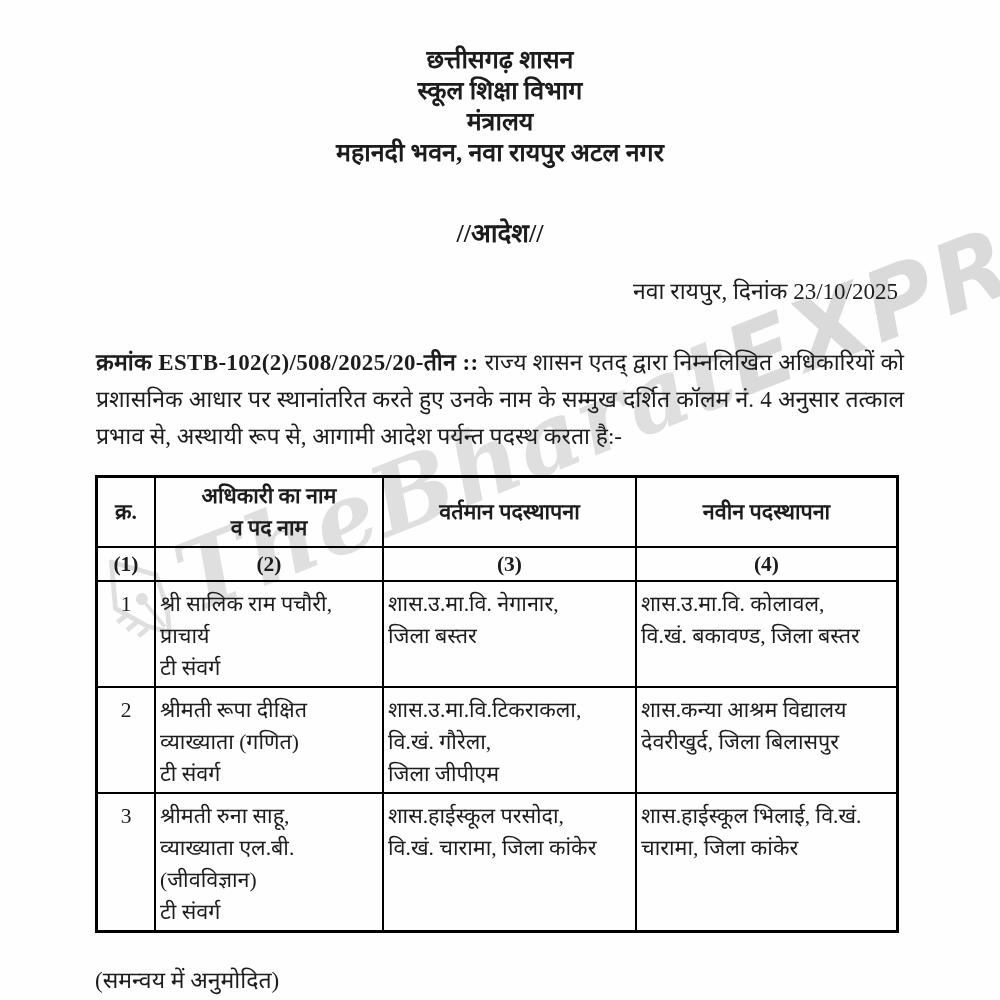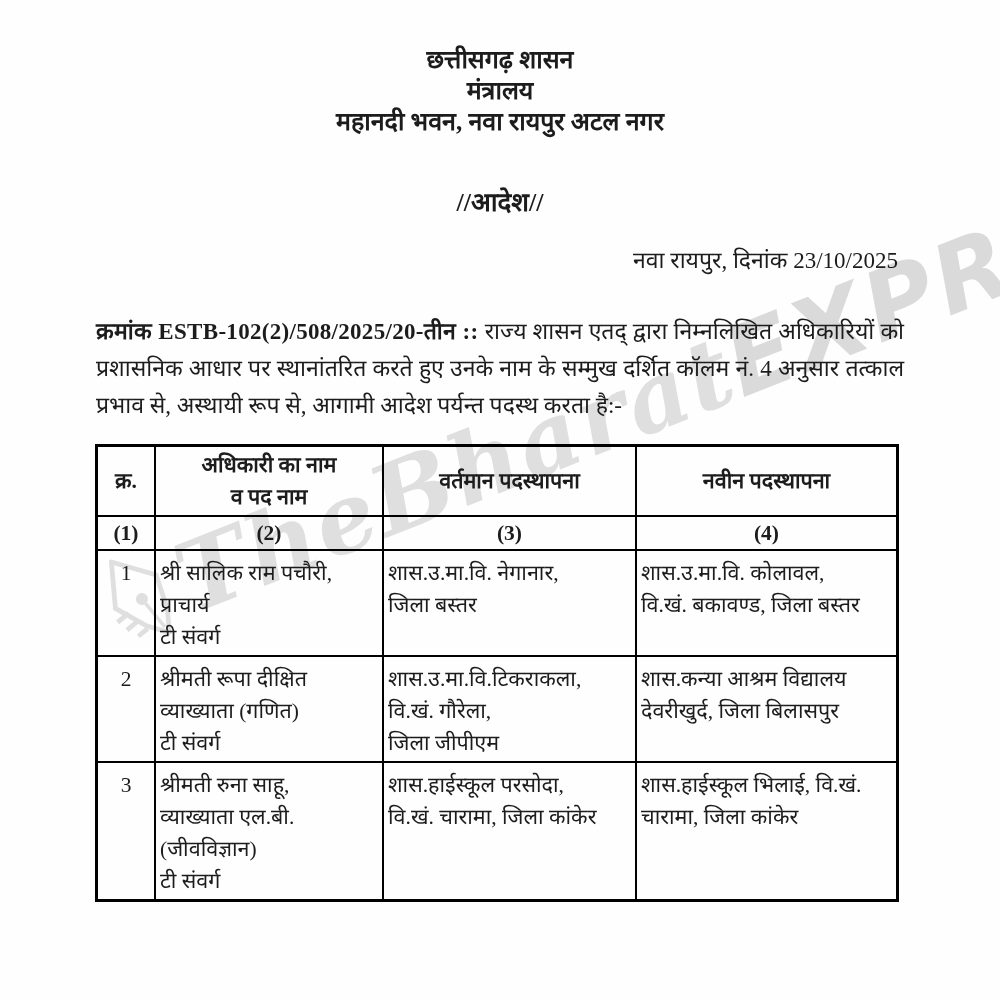--- a/index.html
+++ b/index.html
@@ -111,20 +111,21 @@
       </svg>
     </span>
     <span class="wm-serif">TheBharat</span>
       <span class="wm-sans">EXPRESS</span>
   </div>
 
   <div class="content">
 
     <div class="doc-header">
       <div>छत्तीसगढ़ शासन</div>
+      <div>स्कूल शिक्षा विभाग</div>
       <div>मंत्रालय</div>
       <div>महानदी भवन, नवा रायपुर अटल नगर</div>
     </div>
 
     <div class="order-title">//आदेश//</div>
 
     <div class="date-line">नवा रायपुर, दिनांक 23/10/2025</div>
 
     <div class="para">
       <span class="ref">क्रमांक ESTB-102(2)/508/2025/20-तीन ::</span>
@@ -174,15 +175,16 @@
 (जीवविज्ञान)
 टी संवर्ग</td>
           <td>शास.हाईस्कूल परसोदा,
 वि.खं. चारामा, जिला कांकेर</td>
           <td>शास.हाईस्कूल भिलाई, वि.खं.
 चारामा, जिला कांकेर</td>
         </tr>
       </tbody>
     </table>
 
+    <div class="footer-left">(समन्वय में अनुमोदित)</div>
 
   </div>
 </div>
 
 </body></html>

